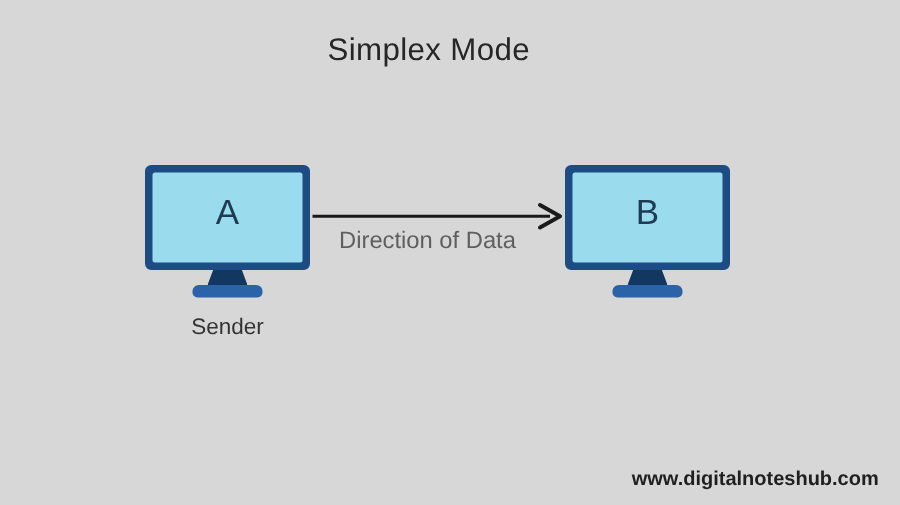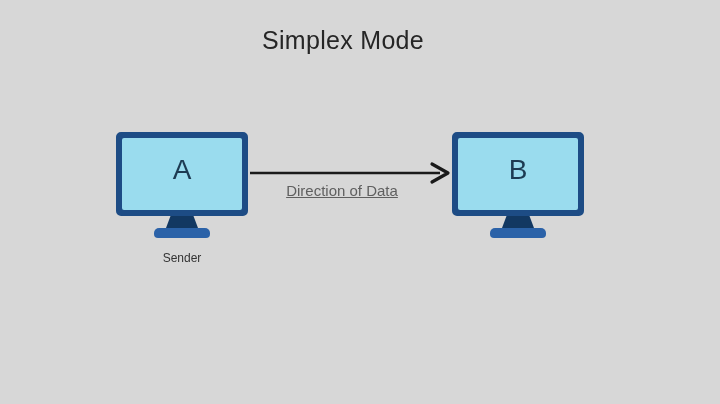--- a/index.html
+++ b/index.html
@@ -61,37 +61,36 @@
   }
   .stand-base{
     width:56px;height:10px;
     margin:0 auto;
     background:var(--stand-base);
     border-radius:5px 5px 4px 4px;
   }
   .caption{
     margin-top:13px;
     text-align:center;
-    font-size:12px;
+    font-size:18px;
     color:var(--label-text);
   }
   .arrow-svg{position:absolute;left:248px;top:158px;width:206px;height:30px;}
   .arrow-svg line,.arrow-svg polyline{
     stroke:var(--arrow);
     fill:none;
   }
   .arrow-svg line{stroke-width:2.5;}
   .arrow-svg polyline{stroke-width:3.2;stroke-linecap:round;stroke-linejoin:round;}
   .arrow-label{
     position:absolute;
     left:242px;top:182px;width:200px;
     text-align:center;
-    font-size:15px;
+    font-size:19px;
     color:var(--muted-text);
-    text-decoration:underline;
   }
   .watermark{
     position:absolute;
     right:17px;bottom:11px;
     font-size:16px;
     font-weight:700;
     color:var(--watermark);
   }
 </style>
 </head>
@@ -121,14 +120,15 @@
     <div class="stand-neck"></div>
     <div class="stand-base"></div>
   </div>
 
   <svg class="arrow-svg" viewBox="0 0 206 30" aria-hidden="true">
     <line x1="2" y1="15" x2="192" y2="15"></line>
     <polyline points="184,6 200,15 184,24"></polyline>
   </svg>
   <div class="arrow-label">Direction of Data</div>
 
+  <div class="watermark">www.digitalnoteshub.com</div>
 
 </div>
 
 </body></html>

